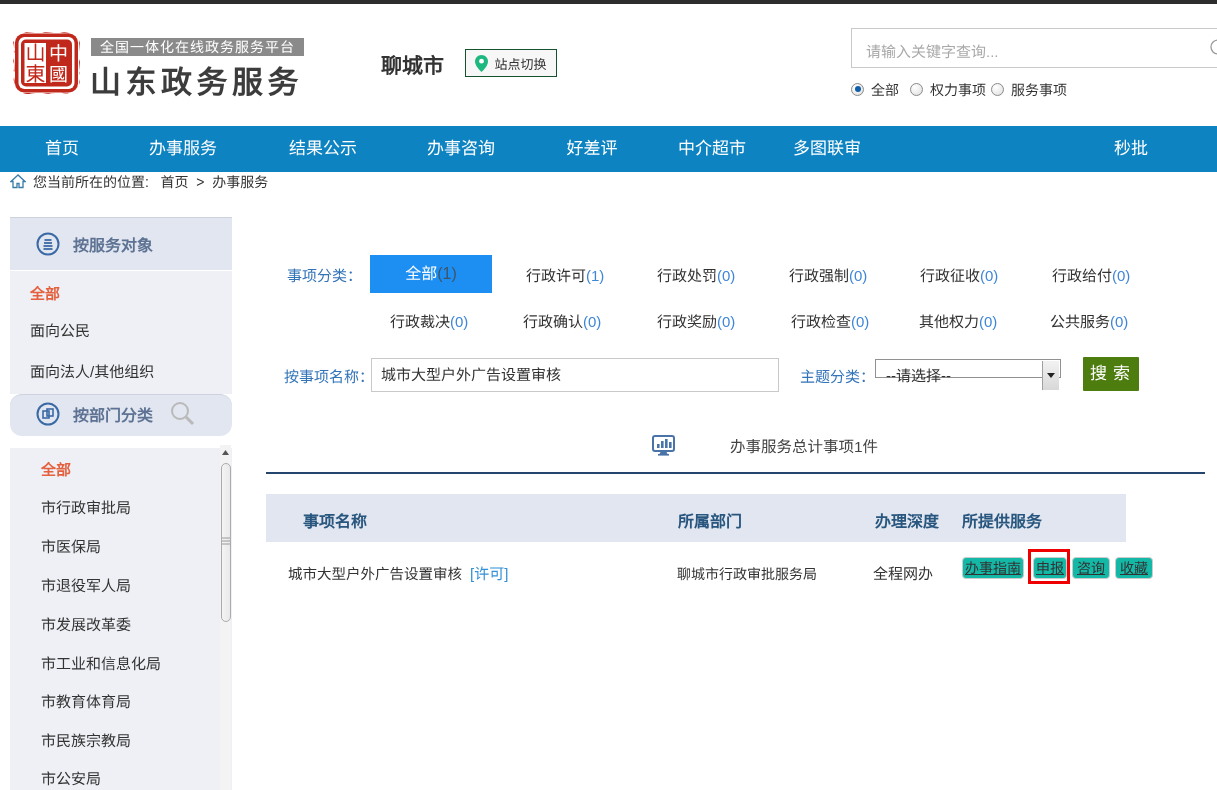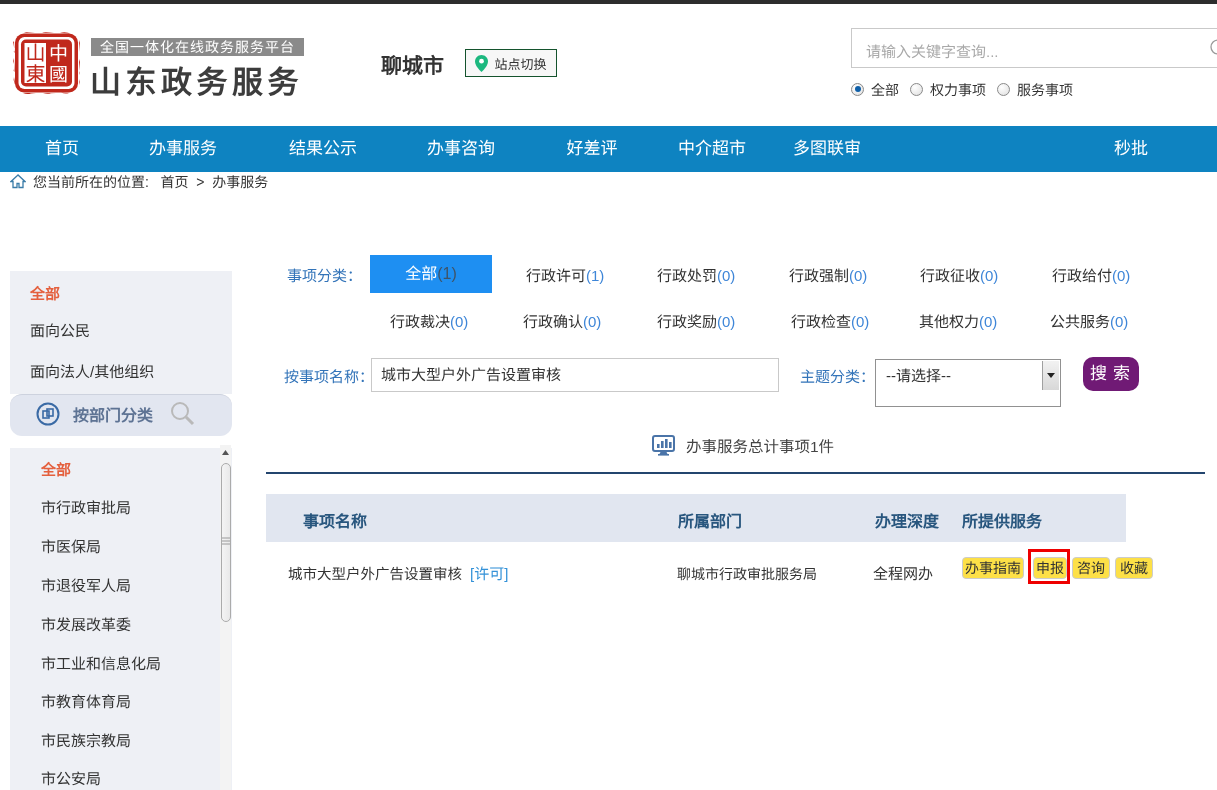--- a/index.html
+++ b/index.html
@@ -43,32 +43,32 @@
 #sbar { position:absolute; left:210px; top:228px; width:11px; height:345px; background:#f3f3f3; }
 #sbar .up { position:absolute; left:0; top:0; width:11px; height:16px; background:#f3f3f3; }
 #sbar .thumb { position:absolute; left:0.5px; top:18px; width:10px; height:159px; background:linear-gradient(90deg,#f4f4f4,#e9e9e9); border:1px solid #ababab; border-radius:5px; }
 
 .bluelab { color:#3374b9; font-size:15px; }
 #catbtn { left:370px; top:255px; width:122px; height:38px; background:#1e8ff2; color:#fff; font-size:16px; text-align:center; line-height:38px; }
 #catbtn i { font-style:normal; color:#3f5468; }
 .cat { position:absolute; font-size:15px; color:#333; white-space:nowrap; }
 .cat i { font-style:normal; color:#3e86d8; }
 #nameinput { left:371px; top:358px; width:408px; height:34px; border:1px solid #c9c9c9; font-size:15px; color:#333; line-height:32px; padding-left:9px; }
-#select { left:875px; top:359px; width:186px; height:48px; border:1px solid #919191; background:#fff; font-size:15px; color:#333; line-height:31px; padding-left:10px; }
+#select { left:875px; top:359px; width:186px; height:19px; border:1px solid #919191; background:#fff; font-size:15px; color:#333; line-height:31px; padding-left:10px; }
 #select .btn { position:absolute; right:1px; top:1px; width:17px; height:29px; background:linear-gradient(#f2f2f2,#d8d8d8); border-left:1px solid #a0a0a0; }
 #select .btn::after { content:""; position:absolute; left:4px; top:12px; border:4px solid transparent; border-top:5px solid #222; }
-#searchbtn { left:1083px; top:357px; width:56px; height:34px; background:#701a75; border-radius:10px; color:#fff; font-size:17px; text-align:center; line-height:34px; letter-spacing:6px; padding-left:4px; }
-#stats { left:652px; top:434px; display:flex; align-items:center; }
+#searchbtn { left:1083px; top:357px; width:56px; height:34px; background:#4d7c0f; border-radius:1px; color:#fff; font-size:17px; text-align:center; line-height:34px; letter-spacing:6px; padding-left:4px; }
+#stats { left:652px; top:434px; display:flex; align-items:center;gap:44px; }
 #stats .t { font-size:15.5px; color:#444; margin-left:11px; }
 #navyline { left:266px; top:472px; width:939px; height:2px; background:#23456e; }
 #thead { left:266px; top:494px; width:860px; height:48px; background:#e1e6f0; }
 #thead span { position:absolute; top:14px; font-size:16px; font-weight:bold; color:#28567e; }
 #trow { left:266px; top:549px; width:939px; height:40px; }
 #trow .txt { position:absolute; top:13px; font-size:15px; color:#333; }
-.wbtn { position:absolute; height:22px; border:1px solid #ccc; border-radius:4px; background:#fde047; font-size:14px; color:#333; text-align:center; line-height:20px; }
+.wbtn { position:absolute; height:22px; border:1px solid #ccc; border-radius:4px; background:#14b8a6; font-size:14px; color:#333; text-align:center; line-height:20px;text-decoration:underline; }
 #redbox { position:absolute; width:42px; height:35px; border:3px solid #ee0000; }
 </style>
 </head>
 <body>
 <div id="topbar" class="abs"></div>
 
 <svg class="abs" style="left:12px;top:31px" width="69" height="64" viewBox="0 0 69 64">
   <g fill="#c0281c">
     <rect x="3" y="2.5" width="63" height="59" rx="9"></rect>
     <path d="M2 10 Q0.5 11 1.5 13 L2.5 19 Q1 21 2.5 22 Z"></path>
@@ -105,21 +105,21 @@
 <div id="searchbox" class="abs">
     <span class="ph">请输入关键字查询...</span>
     <svg class="ring" width="20" height="20" viewBox="0 0 20 20">
       <circle cx="8" cy="8" r="7" fill="none" stroke="#9a9a9a" stroke-width="1.3"></circle>
     </svg>
   </div>
 <div id="radios" class="abs">
   <span class="radio sel"></span>
     <span style="margin-right:11px">全部</span>
   <span class="radio"></span>
-    <span style="margin-right:11px">权力事项</span>
+    <span style="margin-right:5px">权力事项</span>
   <span class="radio"></span>
     <span>服务事项</span>
 </div>
 
 <div id="nav" class="abs">
   <span style="left:62px">首页</span>
   <span style="left:183px">办事服务</span>
   <span style="left:323px">结果公示</span>
   <span style="left:461px">办事咨询</span>
   <span style="left:592px">好差评</span>
@@ -129,20 +129,32 @@
 </div>
 
 <div id="crumb" class="abs">
   <svg width="16" height="15" viewBox="0 0 16 15">
       <path d="M8 1 1 7.5h2v6h4v-4h2v4h4v-6h2z" fill="none" stroke="#3a7ca8" stroke-width="1.3"></path>
     </svg>
   <span>您当前所在的位置:&nbsp;&nbsp;&nbsp;首页&nbsp;&nbsp;&gt;&nbsp;&nbsp;办事服务</span>
 </div>
 
 <div id="sidebar" class="abs">
+  <div class="sb-head" id="sb1">
+    <svg style="margin-left:26px" width="24" height="24" viewBox="0 0 24 24">
+        <circle cx="12" cy="12" r="10.5" fill="none" stroke="#3a6aa5" stroke-width="2"></circle>
+        <g stroke="#3a6aa5" stroke-width="1.8">
+          <line x1="8.5" y1="8" x2="15.5" y2="8"></line>
+          <line x1="8" y1="11" x2="16" y2="11"></line>
+          <line x1="7.5" y1="14" x2="16.5" y2="14"></line>
+          <line x1="7.5" y1="17" x2="16.5" y2="17"></line>
+        </g>
+      </svg>
+    <span class="ttl">按服务对象</span>
+  </div>
   <div id="sb-items1">
     <div class="orange" style="top:11px;font-weight:bold">全部</div>
     <div style="top:48px">面向公民</div>
     <div style="top:89px">面向法人/其他组织</div>
   </div>
   <div class="sb-head" id="sb2">
     <svg style="margin-left:26px" width="24" height="24" viewBox="0 0 24 24">
         <circle cx="12" cy="12" r="10.5" fill="none" stroke="#3a6aa5" stroke-width="2"></circle>
         <rect x="7" y="9" width="6" height="7" fill="none" stroke="#3a6aa5" stroke-width="1.6"></rect>
         <rect x="11" y="7" width="6" height="7" fill="none" stroke="#3a6aa5" stroke-width="1.6"></rect>

